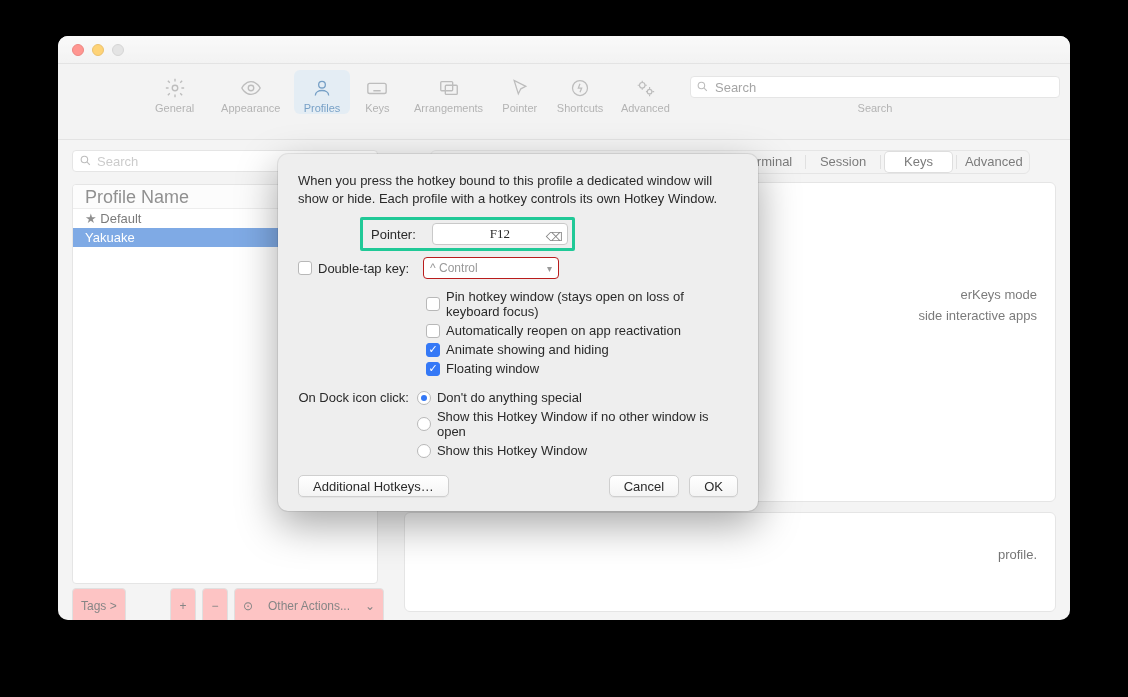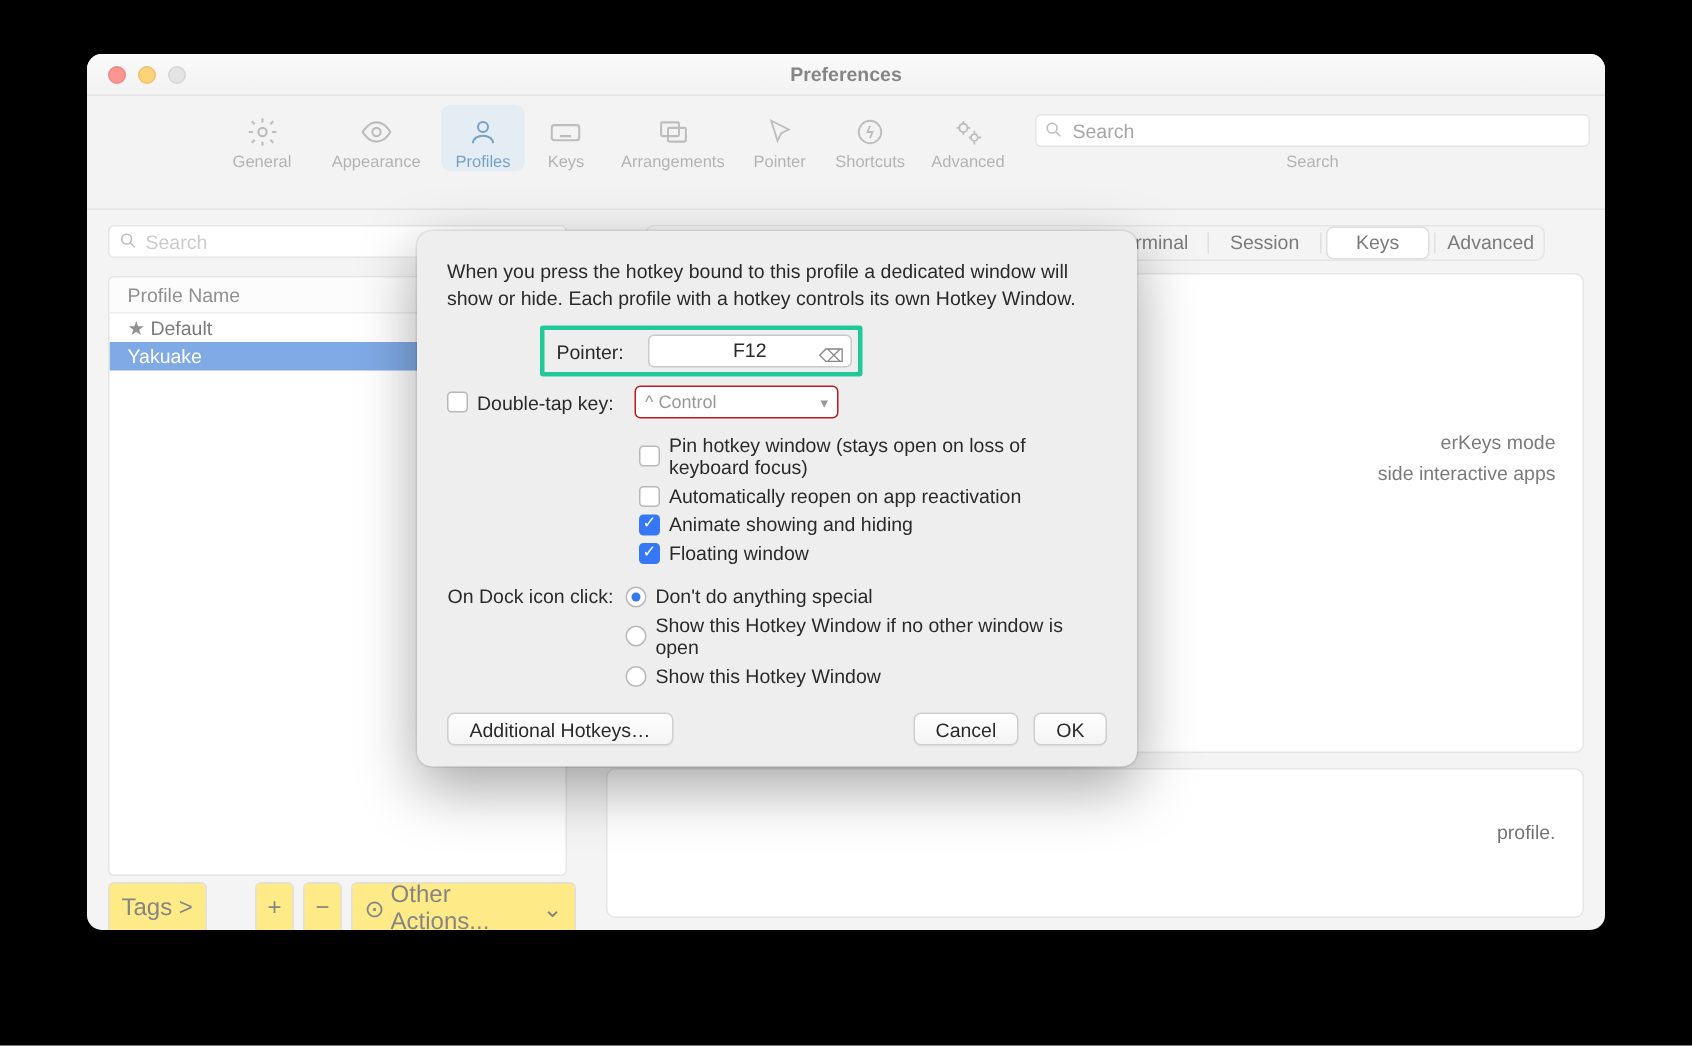--- a/index.html
+++ b/index.html
@@ -103,32 +103,32 @@
   .profile-list {
     width:306px;
     flex:1;
     border:1px solid #d7d7d7; border-radius:4px;
     background:#fff;
     overflow:hidden;
   }
   .pl-header{
     height:24px; line-height:24px; padding-left:12px;
     color:#555; background:#fafafa; border-bottom:1px solid #e4e4e4;
-    font-size:13px;
+    font-size:18px;
   }
   .pl-row{ height:19px; line-height:19px; padding-left:12px; font-size:13px;}
   .pl-row.default{ color:#333;}
   .pl-row.star::before{content:"★ "; color:#555;}
   .pl-row.sel{ background:#3b7dd8; color:#fff;}
   .sb-bottom{
     height:28px; display:flex; align-items:center; gap:6px; margin-top:8px;
   }
   .btn-small{
     height:36px; border:1px solid #cfcfcf; border-radius:4px;
-    background:#fde047; font-size:16px; padding:0 8px; color:#444;
+    background:#fca5a5; font-size:12px; padding:0 8px; color:#444;
     display:inline-flex; align-items:center; gap:4px;
   }
   .btn-square{width:26px; justify-content:center; padding:0;}
   .other-actions{ width:150px; justify-content:space-between;}
   
   .main {
     flex:1;
     padding: 10px 14px 0 20px;
   }
   .segbar{
@@ -172,20 +172,21 @@
     border:3px solid #20c997;
     border-radius:2px;
     display:inline-flex; align-items:center;
     padding:3px 4px 3px 8px; gap:8px;
     background:#eeeeee;
   }
   .hotkey-field{
     width:136px; height:22px; border:1px solid #c9c9c9; border-radius:4px;
     background:#fff; position:relative; text-align:center; line-height:20px;
     font-size:13px;
+    font-family:Liberation Serif, serif;
   }
   .hotkey-field .clear{
     position:absolute; right:4px; top:3px; font-size:12px; color:#888;
   }
   .mac-check{ width:14px; height:14px; border:1px solid #b8b8b8; border-radius:3px; background:#fff; display:inline-flex; align-items:center; justify-content:center; margin-right:6px; flex-shrink:0;}
   .mac-check.on{ background:#3478f6; border-color:#3478f6; color:#fff;}
   .mac-check.on::after{content:"✓"; font-size:11px; line-height:1;}
   .mac-radio{width:14px;height:14px;border:1px solid #b8b8b8;border-radius:50%;background:#fff;display:inline-flex;align-items:center;justify-content:center;margin-right:6px;flex-shrink:0;}
   .mac-radio.on::after{content:"";width:6px;height:6px;border-radius:50%;background:#3478f6;}
   .select-ctrl{
@@ -216,21 +217,20 @@
 </head>
 <body>
 
 <div class="window">
   <div class="titlebar">
     <div class="traffic">
       <span class="t-close"></span>
       <span class="t-min"></span>
       <span class="t-max"></span>
     </div>
-    <div class="win-title">Preferences</div>
   </div>
 
   <div class="toolbar">
     <div class="tb-item">
       <div class="ico">
         <svg width="22" height="22" viewBox="0 0 24 24" fill="none" stroke="currentColor" stroke-width="1.5">
             <circle cx="12" cy="12" r="3"></circle>
             <path d="M12 2v3M12 19v3M4.2 4.2l2.1 2.1M17.7 17.7l2.1 2.1M2 12h3M19 12h3M4.2 19.8l2.1-2.1M17.7 6.3l2.1-2.1"></path>
           </svg>
       </div>

